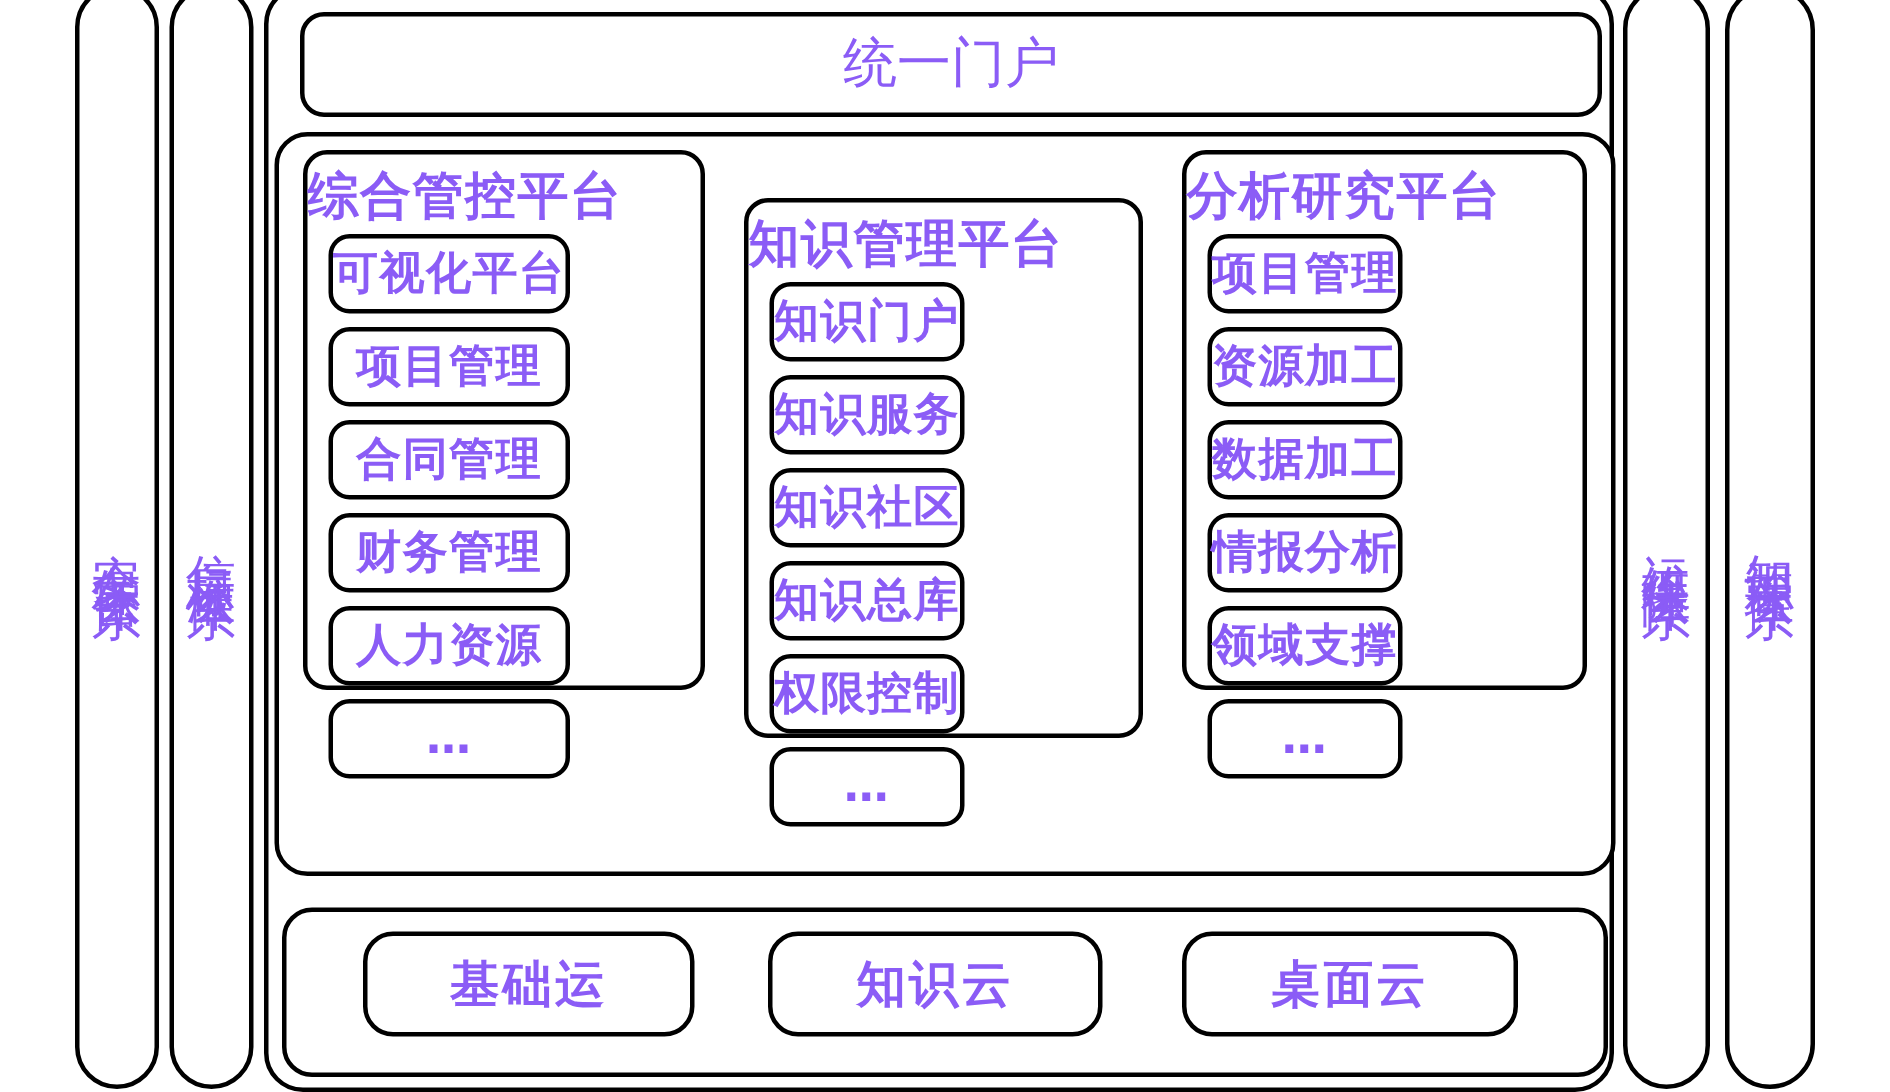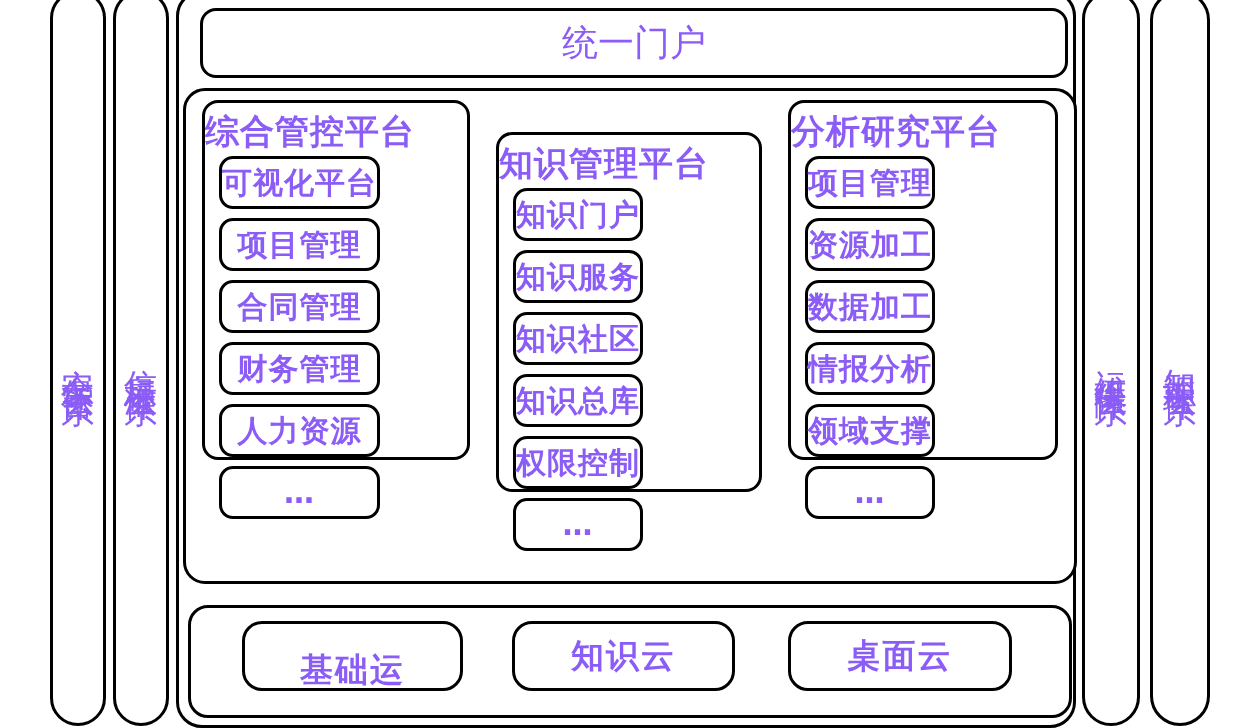--- a/index.html
+++ b/index.html
@@ -134,21 +134,21 @@
     display: block;
   }
   .infra-box {
     top: 621px;
     height: 70px;
     border-radius: 20px;
     font-size: 33px;
     font-weight: 700;
     letter-spacing: 2px;
   }
-  #infra-1 { left: 242px; width: 221px; align-items: flex-end; }
+  #infra-1 { left: 242px; width: 221px; }
   #infra-2 { left: 512px; width: 223px; }
   #infra-3 { left: 788px; width: 224px; }
 
   
   #pillar-left-1  { left: 50px;   top: -10px; width: 56px; height: 736px; }
   #pillar-left-2  { left: 113px;  top: -10px; width: 56px; height: 736px; }
   #pillar-right-1 { left: 1082px; top: -10px; width: 58px; height: 736px; }
   #pillar-right-2 { left: 1150px; top: -10px; width: 60px; height: 736px; }
 </style>
 </head>

